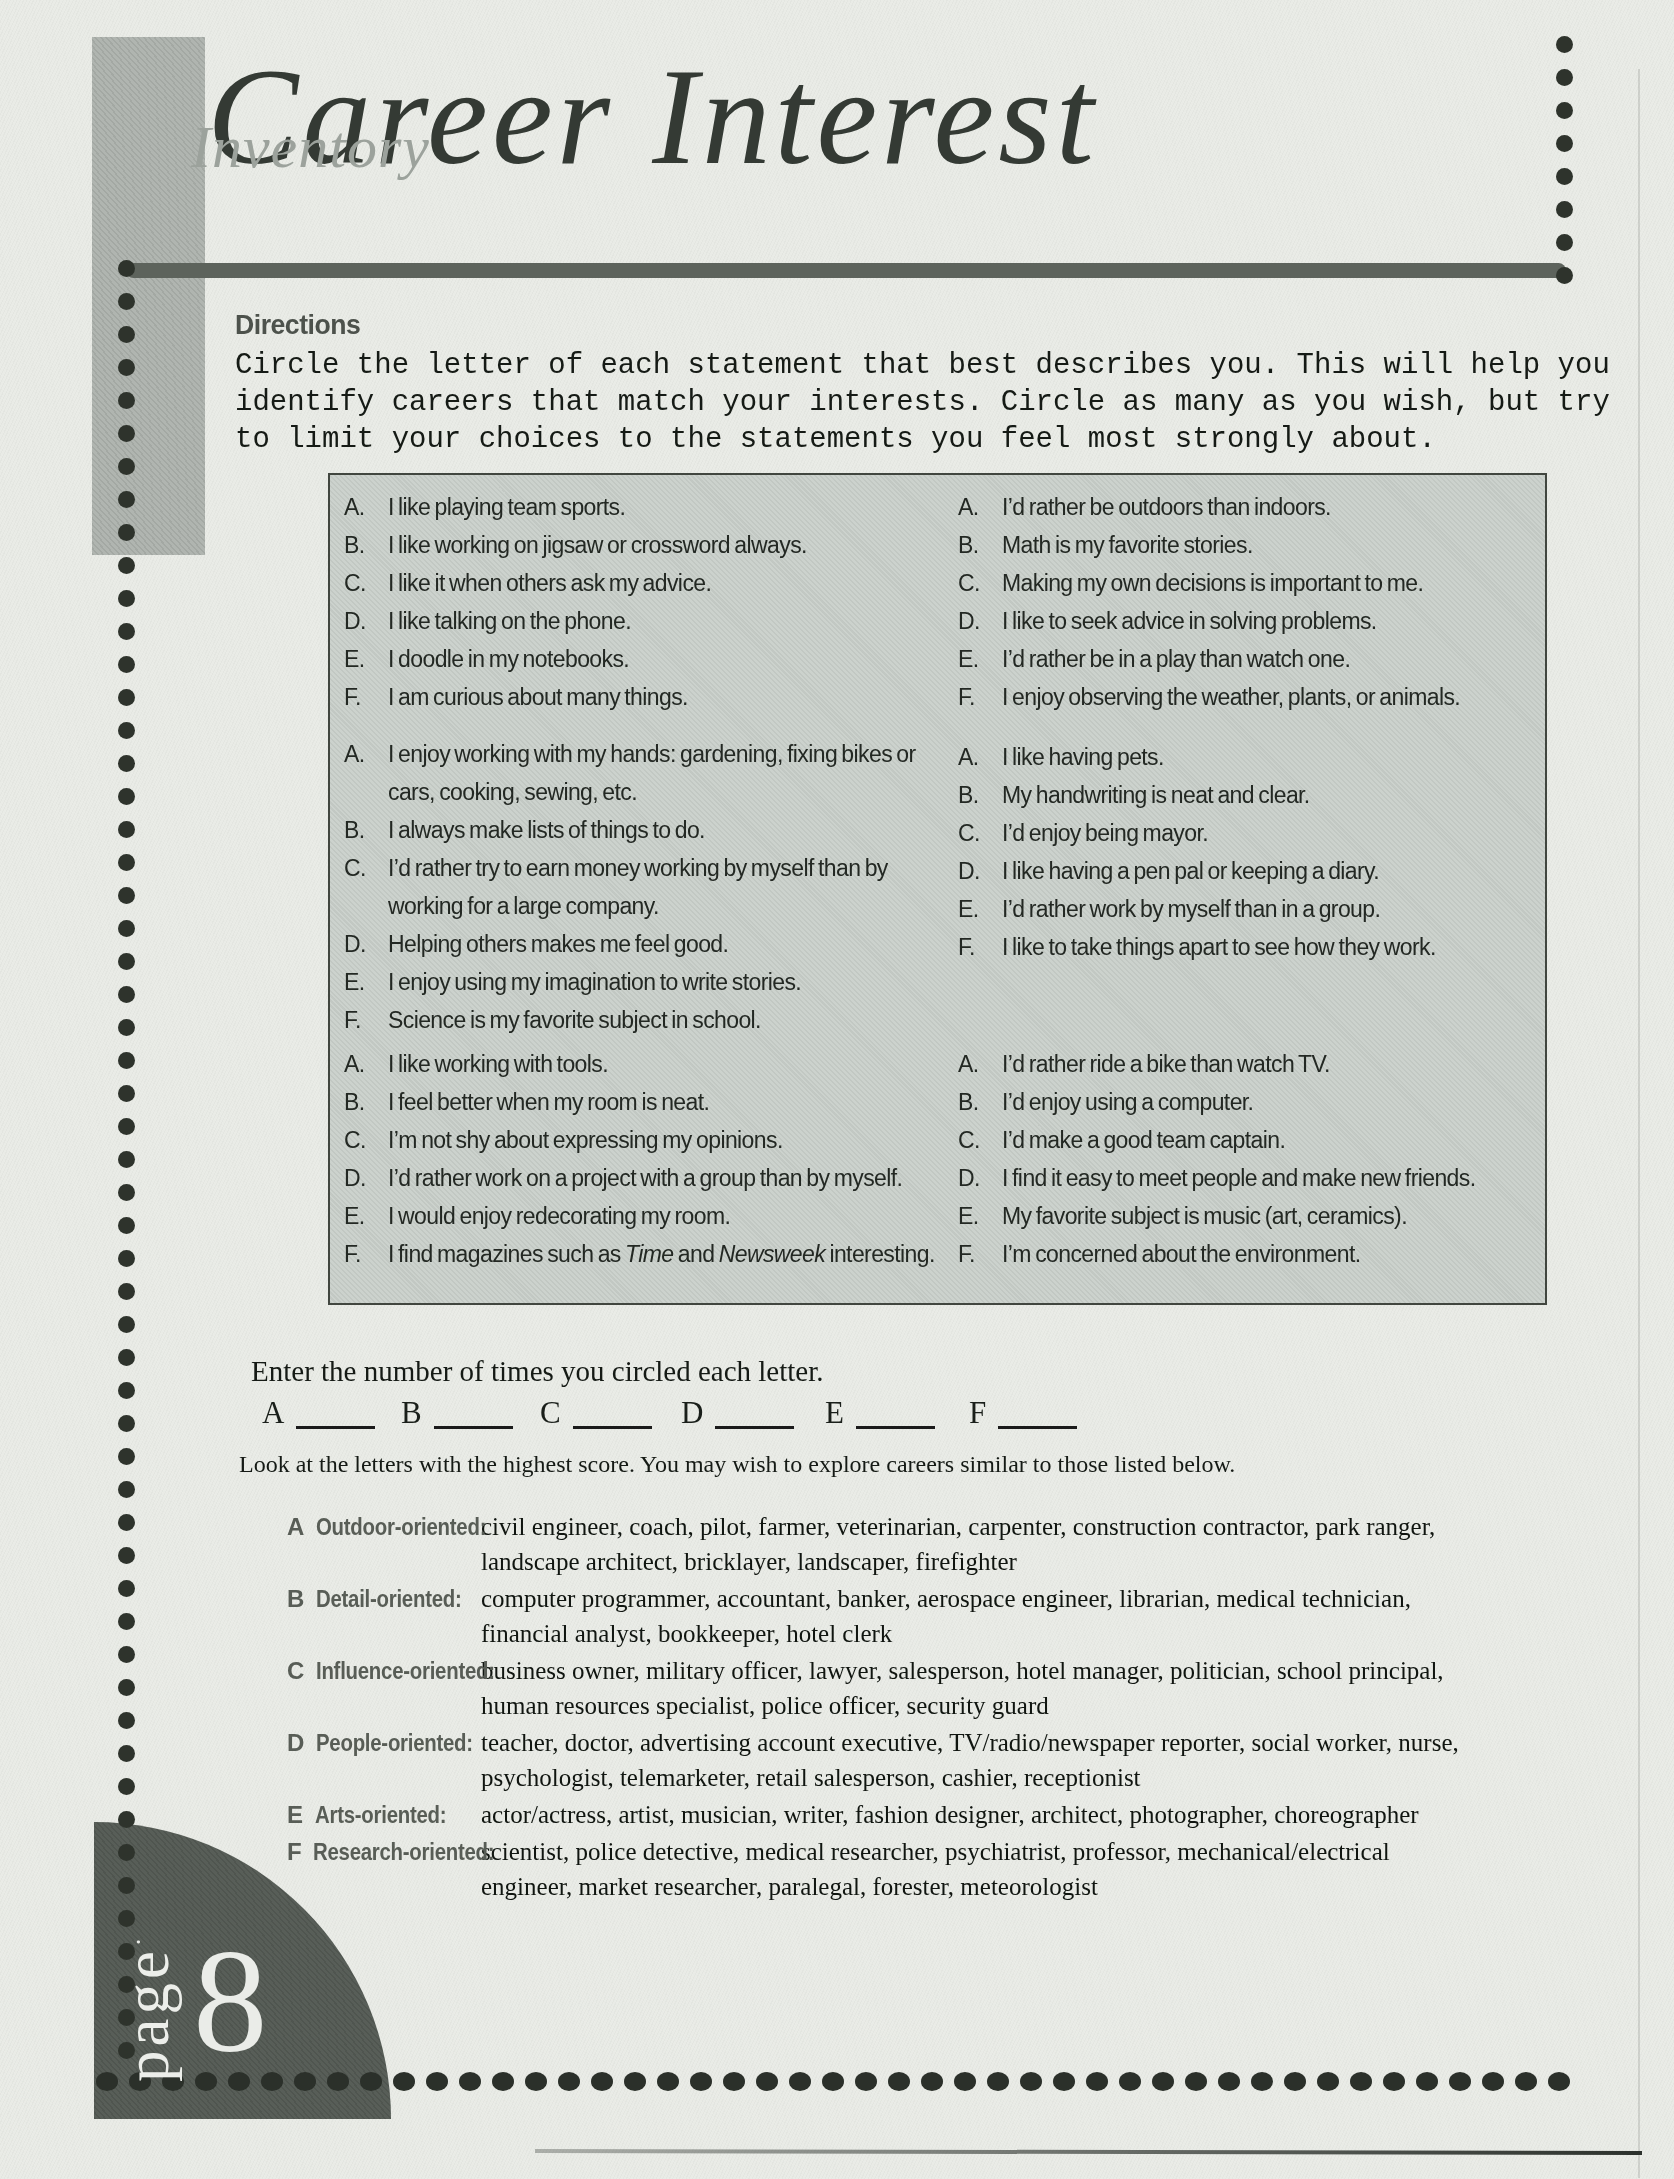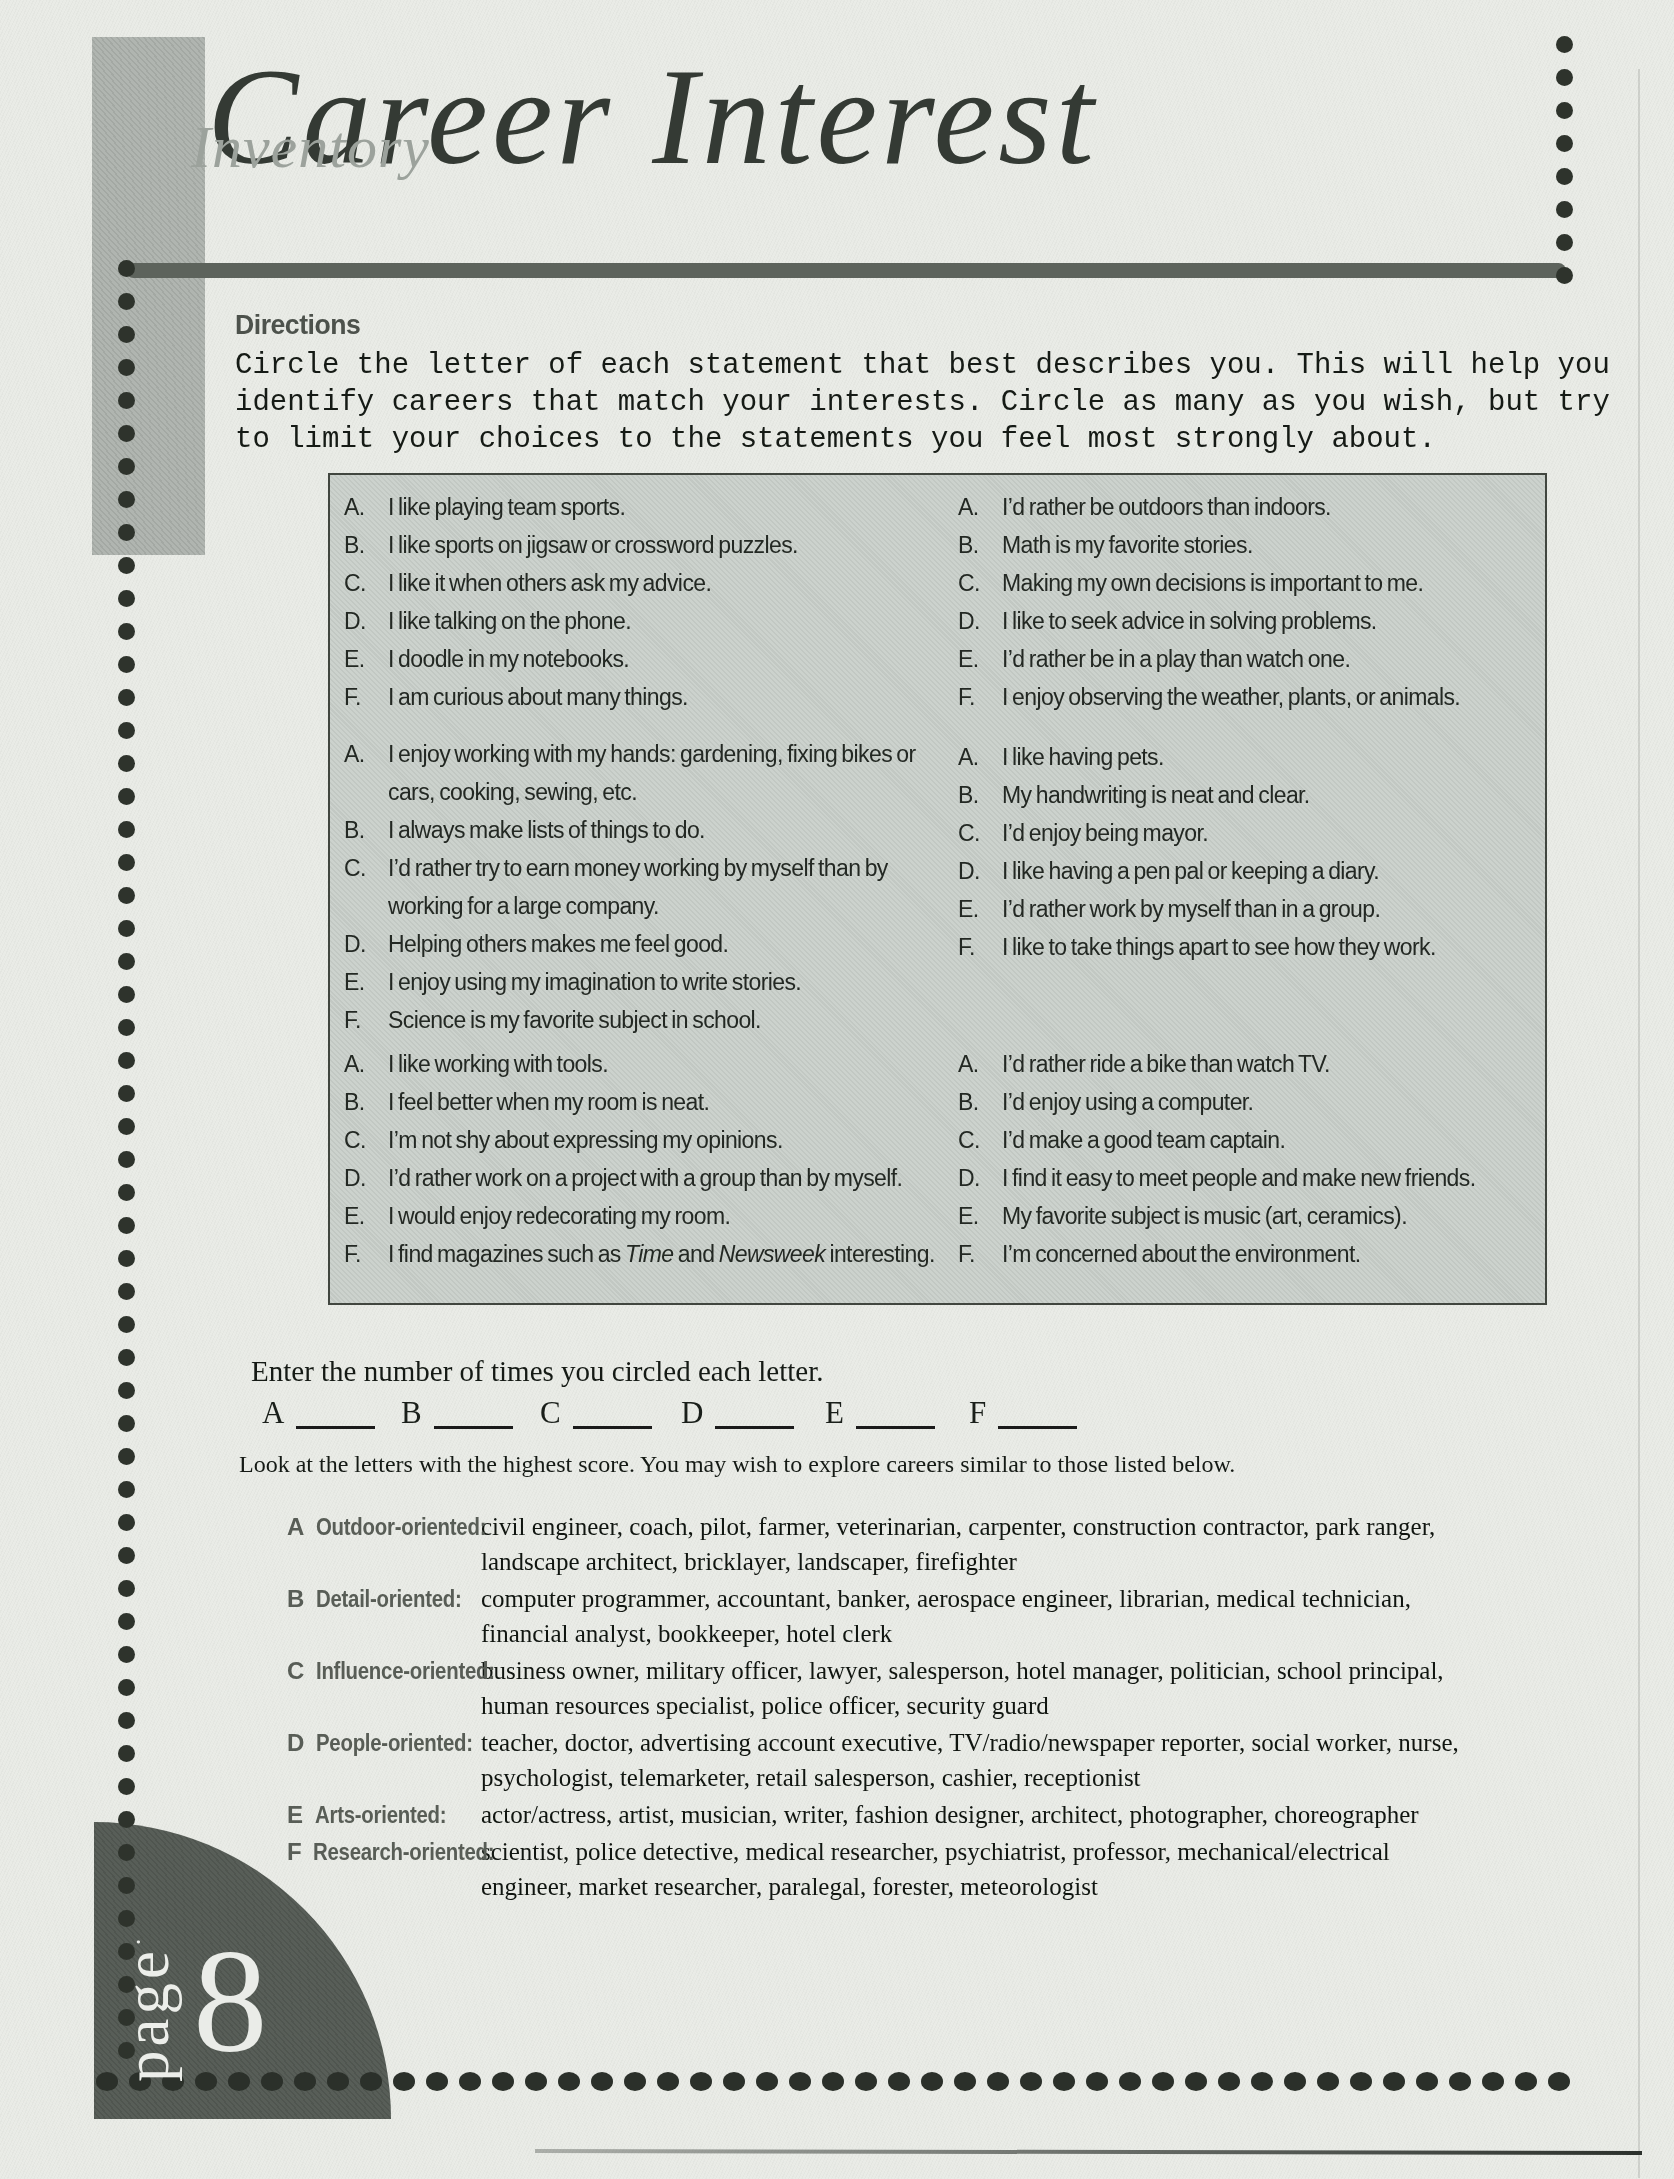--- a/index.html
+++ b/index.html
@@ -208,21 +208,21 @@
     <span class="dot"></span>
   </div>
 
 <div class="abs directions-heading">Directions</div>
 <p class="abs directions-body">Circle the letter of each statement that best describes you. This will help you identify careers that match your interests. Circle as many as you wish, but try to limit your choices to the statements you feel most strongly about.</p>
 
 <div class="abs statement-box">
   <div class="stmt-col" id="col-left">
       <ul class="stmt-group">
         <li class="stmt"><span class="letter">A.</span><span class="text">I like playing team sports.</span></li>
-        <li class="stmt"><span class="letter">B.</span><span class="text">I like sports on jigsaw or crossword puzzles.</span></li>
+        <li class="stmt"><span class="letter">B.</span><span class="text">I like working on jigsaw or crossword always.</span></li>
         <li class="stmt"><span class="letter">C.</span><span class="text">I like it when others ask my advice.</span></li>
         <li class="stmt"><span class="letter">D.</span><span class="text">I like talking on the phone.</span></li>
         <li class="stmt"><span class="letter">E.</span><span class="text">I doodle in my notebooks.</span></li>
         <li class="stmt"><span class="letter">F.</span><span class="text">I am curious about many things.</span></li>
       </ul>
       <ul class="stmt-group">
         <li class="stmt"><span class="letter">A.</span><span class="text">I enjoy working with my hands: gardening, fixing bikes or cars, cooking, sewing, etc.</span></li>
         <li class="stmt"><span class="letter">B.</span><span class="text">I always make lists of things to do.</span></li>
         <li class="stmt"><span class="letter">C.</span><span class="text">I’d rather try to earn money working by myself than by working for a large company.</span></li>
         <li class="stmt"><span class="letter">D.</span><span class="text">Helping others makes me feel good.</span></li>

